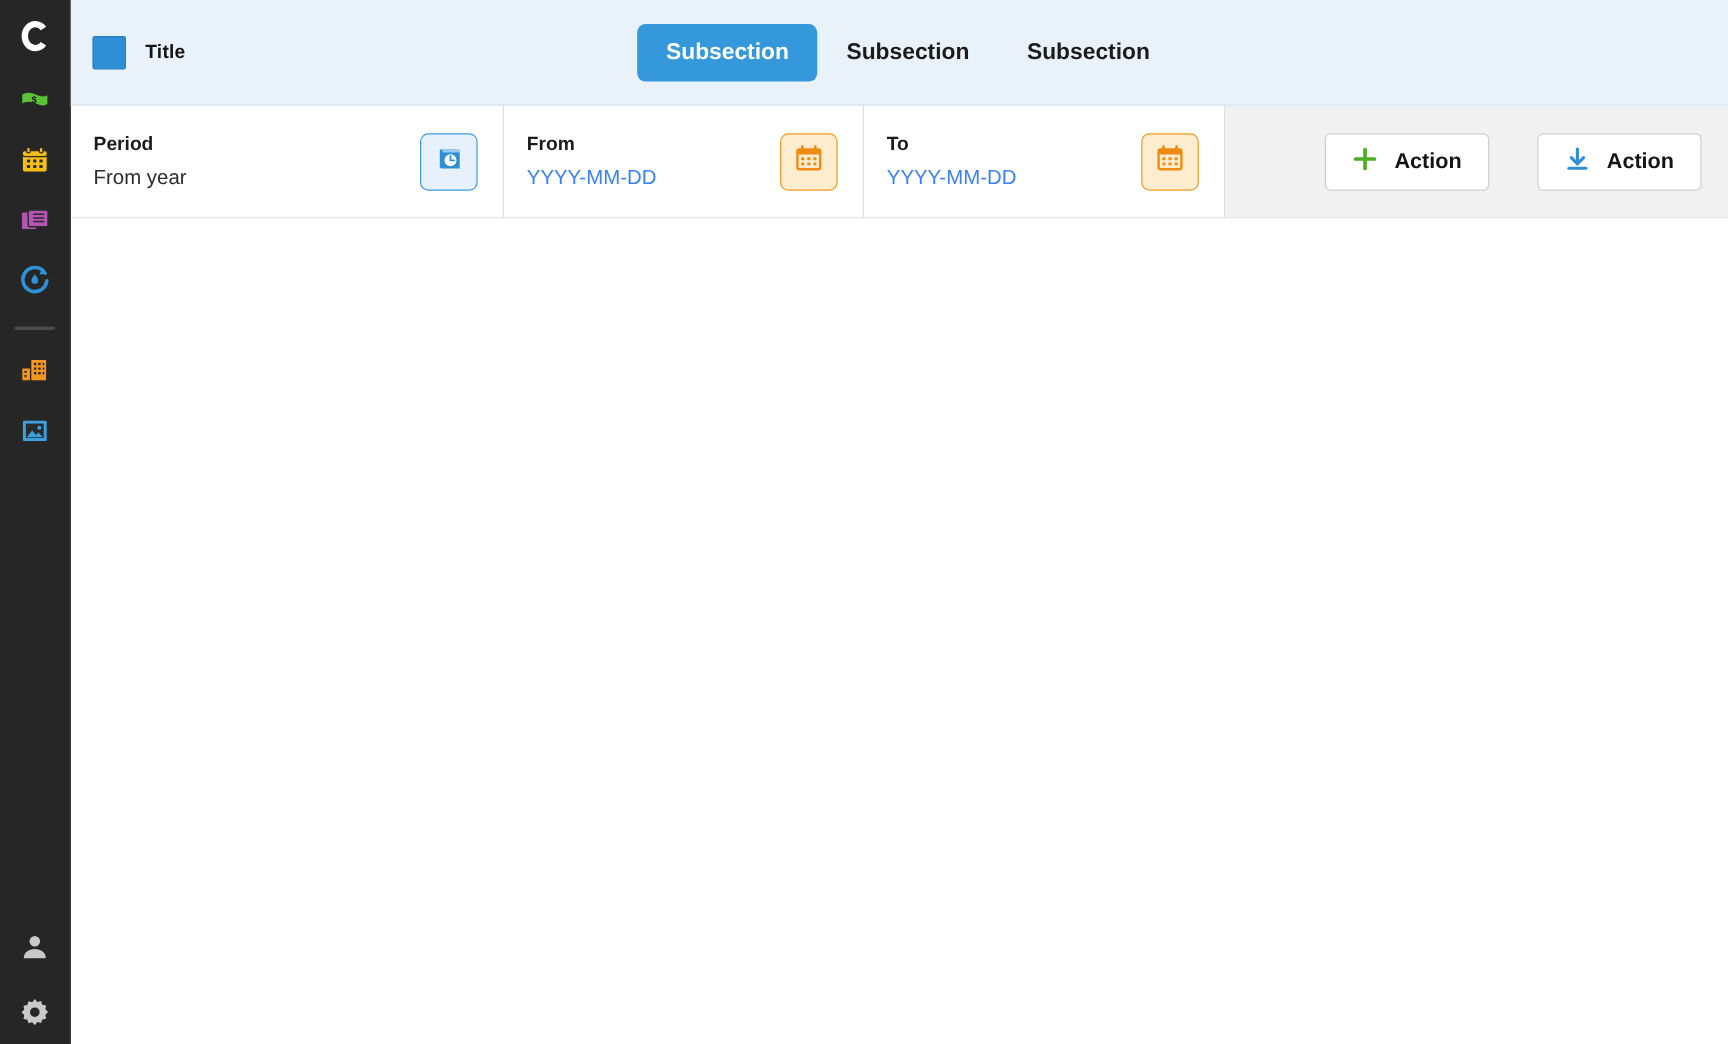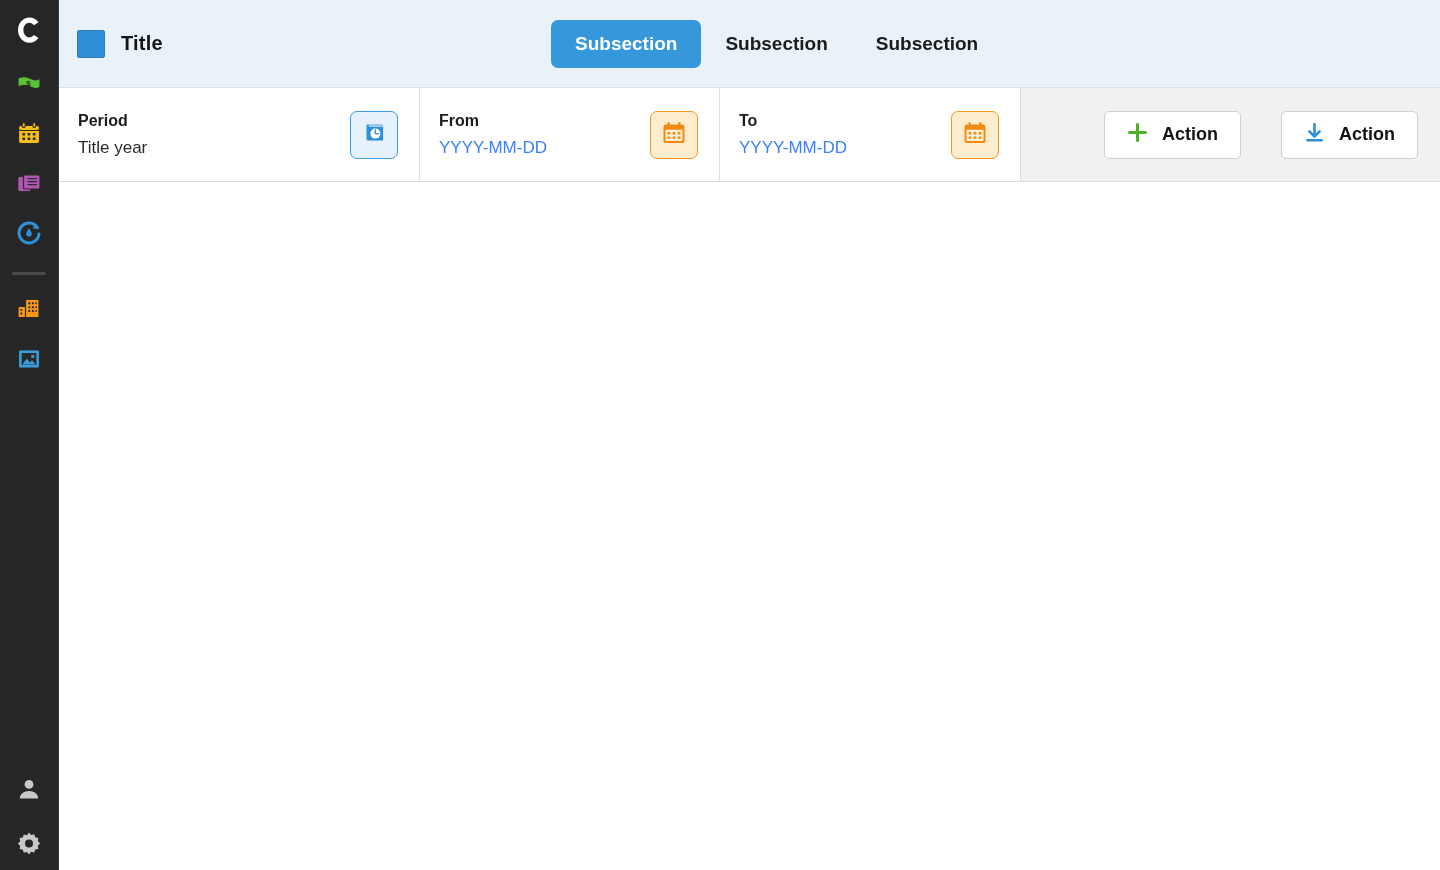--- a/index.html
+++ b/index.html
@@ -76,28 +76,28 @@
     align-items: center;
     gap: 16px;
   }
   .title-square {
     width: 28px; height: 28px;
     background: #2e8ed6;
     border: 1px solid #2a7ec0;
     border-radius: 2px;
   }
   .title-text {
-    font-size: 20px;
+    font-size: 16px;
     font-weight: bold;
     color: #141414;
     letter-spacing: .2px;
   }
   .tabs {
     position: absolute;
-    left: 492px;
+    left: 472px;
     display: flex;
     align-items: center;
     gap: 0px;
   }
   .tab {
     font-size: 19px;
     font-weight: bold;
     color: #1b1b1b;
     padding: 13px 24px;
     border-radius: 7px;
@@ -324,21 +324,21 @@
         <div class="tab">Subsection</div>
         <div class="tab">Subsection</div>
       </div>
     </header>
 
     <div class="toolbar">
 
       <div class="field period">
         <div class="field-texts">
           <div class="field-label">Period</div>
-          <div class="field-value">Title year</div>
+          <div class="field-value">From year</div>
         </div>
         <div class="icon-btn blue">
           <span>
             <svg width="25" height="25" viewBox="0 0 25 25" aria-hidden="true">
               <path d="M4.5 4.5h15a1.6 1.6 0 0 1 1.6 1.6v14.4H6.1A1.6 1.6 0 0 1 4.5 19z" fill="#2e8ed6"></path>
               <rect x="6.8" y="4.5" width="14.3" height="2.6" rx=".8" fill="#9ecbee"></rect>
               <circle cx="13.4" cy="13.6" r="5" fill="#ffffff"></circle>
               <path d="M13.4 9.9v3.7h3.1" fill="none" stroke="#2e8ed6" stroke-width="1.4" stroke-linecap="round"></path>
             </svg>
           </span>

